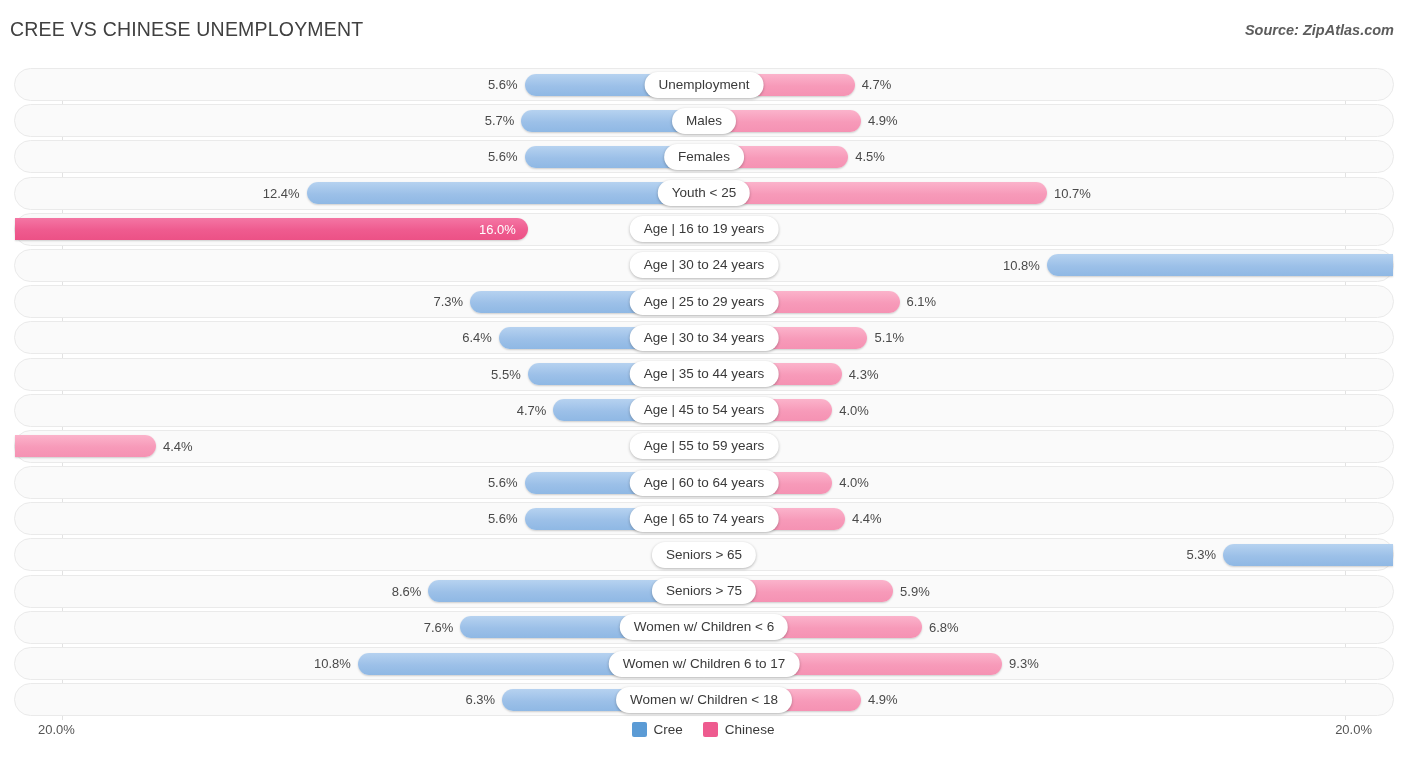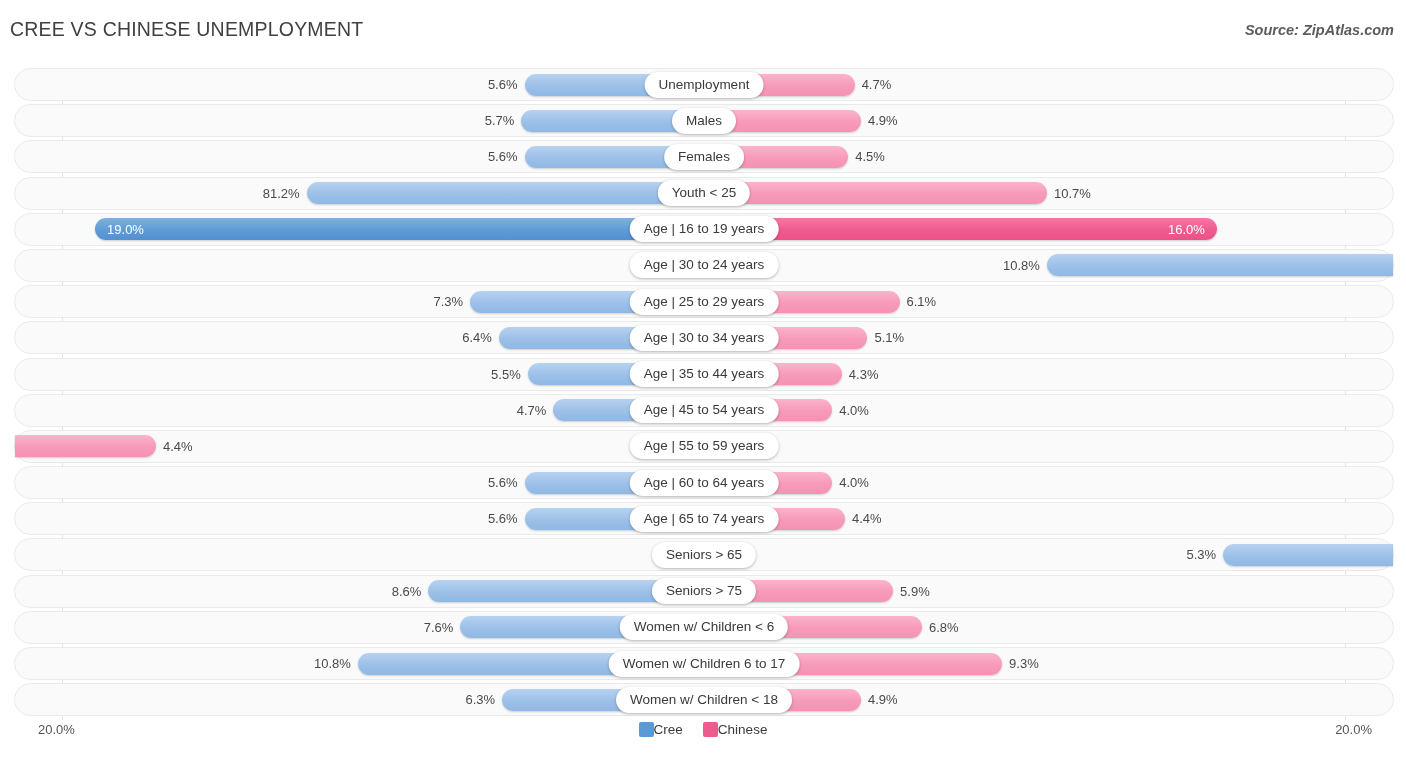--- a/index.html
+++ b/index.html
@@ -120,21 +120,21 @@
     font-size:13px;color:#555;
   }
   .axis-label.left{left:38px;}
   .axis-label.right{right:34px;}
 
   .legend{
     position:absolute;left:0;right:0;top:722px;
     display:flex;justify-content:center;align-items:center;
     gap:20px;
   }
-  .legend-item{display:flex;align-items:center;}
+  .legend-item{display:flex;align-items:center;gap:7px;}
   .swatch{
     width:15px;height:15px;border-radius:2px;display:inline-block;
   }
   .legend-text{font-size:13.5px;color:#3a3a3a;}
 </style>
 </head>
 <body>
 
 <div id="chart-root">
 
@@ -180,37 +180,32 @@
             <div class="half right">
               <div class="bar right" style="width: 144.225px;"></div>
               <span class="val outside-right">4.5%</span>
             </div>
           </div>
           <div class="pill">Females</div>
         </div>
         <div class="row">
           <div class="row-inner">
             <div class="half left">
-              <span class="val outside-left">81.2%</span>
+              <span class="val outside-left">12.4%</span>
               <div class="bar left" style="width: 397.42px;"></div>
             </div>
             <div class="half right">
               <div class="bar right" style="width: 342.935px;"></div>
               <span class="val outside-right">10.7%</span>
             </div>
           </div>
           <div class="pill">Youth &lt; 25</div>
         </div>
         <div class="row">
           <div class="row-inner">
-            <div class="half left">
-              <div class="bar left max" style="width: 608.95px;">
-                <span class="val inside inside-left">19.0%</span>
-              </div>
-            </div>
             <div class="half right">
               <div class="bar right max" style="width: 512.8px;">
                 <span class="val inside inside-right">16.0%</span>
               </div>
             </div>
           </div>
           <div class="pill">Age | 16 to 19 years</div>
         </div>
         <div class="row">
           <div class="row-inner">

